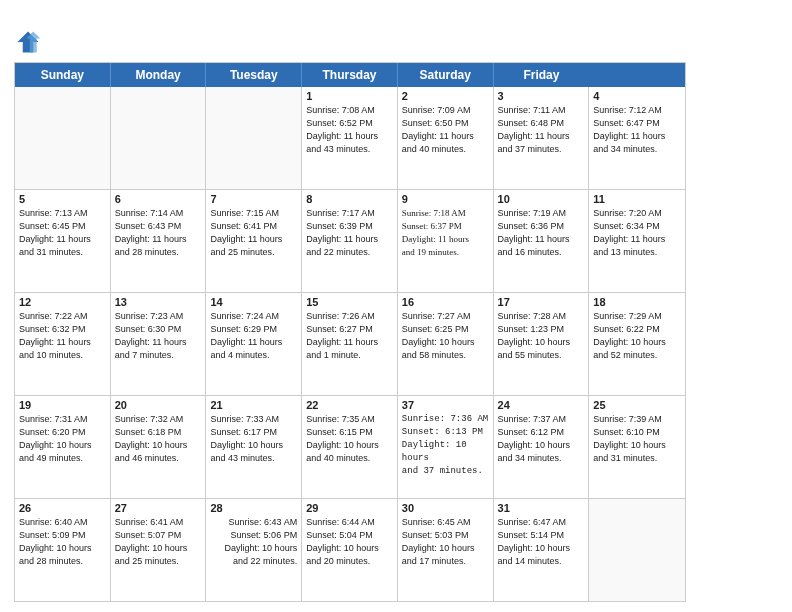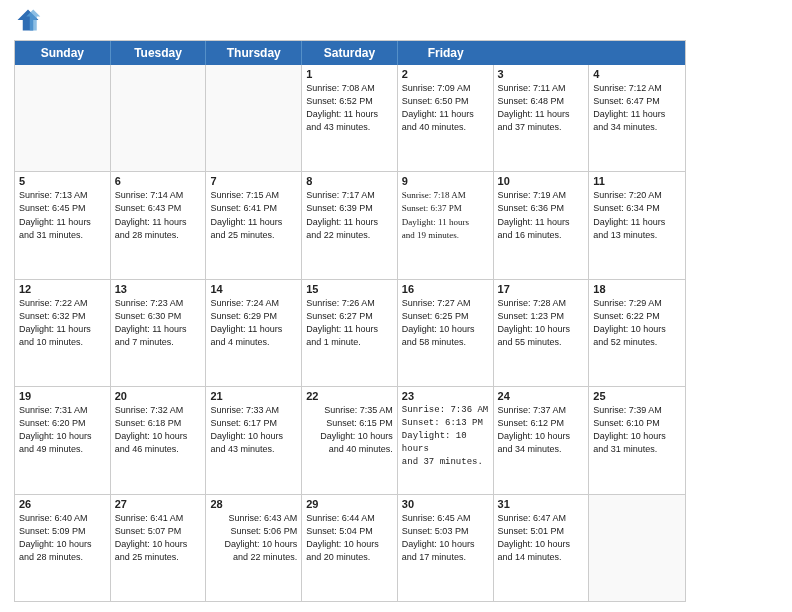--- a/index.html
+++ b/index.html
@@ -9,21 +9,21 @@
       width: 792px;
       height: 612px;
       overflow: hidden;
     }
     .page {
       width: 700px;
       height: 612px;
       background: #fff;
       display: flex;
       flex-direction: column;
-      padding: 6px 14px 10px 14px;
+      padding: 28px 14px 10px 14px;
     }
     .header {
       display: flex;
       align-items: flex-start;
       justify-content: space-between;
       margin-bottom: 6px;
     }
     .logo {
       display: flex;
       align-items: center;
@@ -133,20 +133,21 @@
     </div>
     <div class="title-block">
       <div class="month-title"></div>
       <div class="subtitle"></div>
     </div>
   </div>
 
   <div class="calendar">
     <div class="cal-header-row">
     <div class="cal-header-cell">Sunday</div>
+        <div class="cal-header-cell">Monday</div>
         <div class="cal-header-cell">Tuesday</div>
         <div class="cal-header-cell">Thursday</div>
         <div class="cal-header-cell">Saturday</div>
         <div class="cal-header-cell">Friday</div>
       </div>
     <div class="cal-body">
     <div class="cal-row">
           <div class="cal-cell empty"></div>
           <div class="cal-cell empty"></div>
           <div class="cal-cell empty"></div>
@@ -298,27 +299,27 @@
           </div>
           <div class="cal-cell">
             <div class="day-num">21</div>
             <div class="cell-info" style="white-space: pre-line;">Sunrise: 7:33 AM
 Sunset: 6:17 PM
 Daylight: 10 hours
 and 43 minutes.</div>
           </div>
           <div class="cal-cell">
             <div class="day-num">22</div>
-            <div class="cell-info" style="white-space: pre-line; text-align: right;">Sunrise: 7:35 AM
+            <div class="cell-info" style="white-space: pre-line;">Sunrise: 7:35 AM
 Sunset: 6:15 PM
 Daylight: 10 hours
 and 40 minutes.</div>
           </div>
           <div class="cal-cell">
-            <div class="day-num">23</div>
+            <div class="day-num">37</div>
             <div class="cell-info" style="white-space: pre-line; font-family: Liberation Mono, monospace;">Sunrise: 7:36 AM
 Sunset: 6:13 PM
 Daylight: 10 hours
 and 37 minutes.</div>
           </div>
           <div class="cal-cell">
             <div class="day-num">24</div>
             <div class="cell-info" style="white-space: pre-line;">Sunrise: 7:37 AM
 Sunset: 6:12 PM
 Daylight: 10 hours
@@ -364,21 +365,21 @@
           <div class="cal-cell">
             <div class="day-num">30</div>
             <div class="cell-info" style="white-space: pre-line;">Sunrise: 6:45 AM
 Sunset: 5:03 PM
 Daylight: 10 hours
 and 17 minutes.</div>
           </div>
           <div class="cal-cell">
             <div class="day-num">31</div>
             <div class="cell-info" style="white-space: pre-line;">Sunrise: 6:47 AM
-Sunset: 5:01 PM
+Sunset: 5:14 PM
 Daylight: 10 hours
 and 14 minutes.</div>
           </div>
           <div class="cal-cell empty"></div>
         </div>
       </div>
   </div>
 </div>
 
 </body></html>

